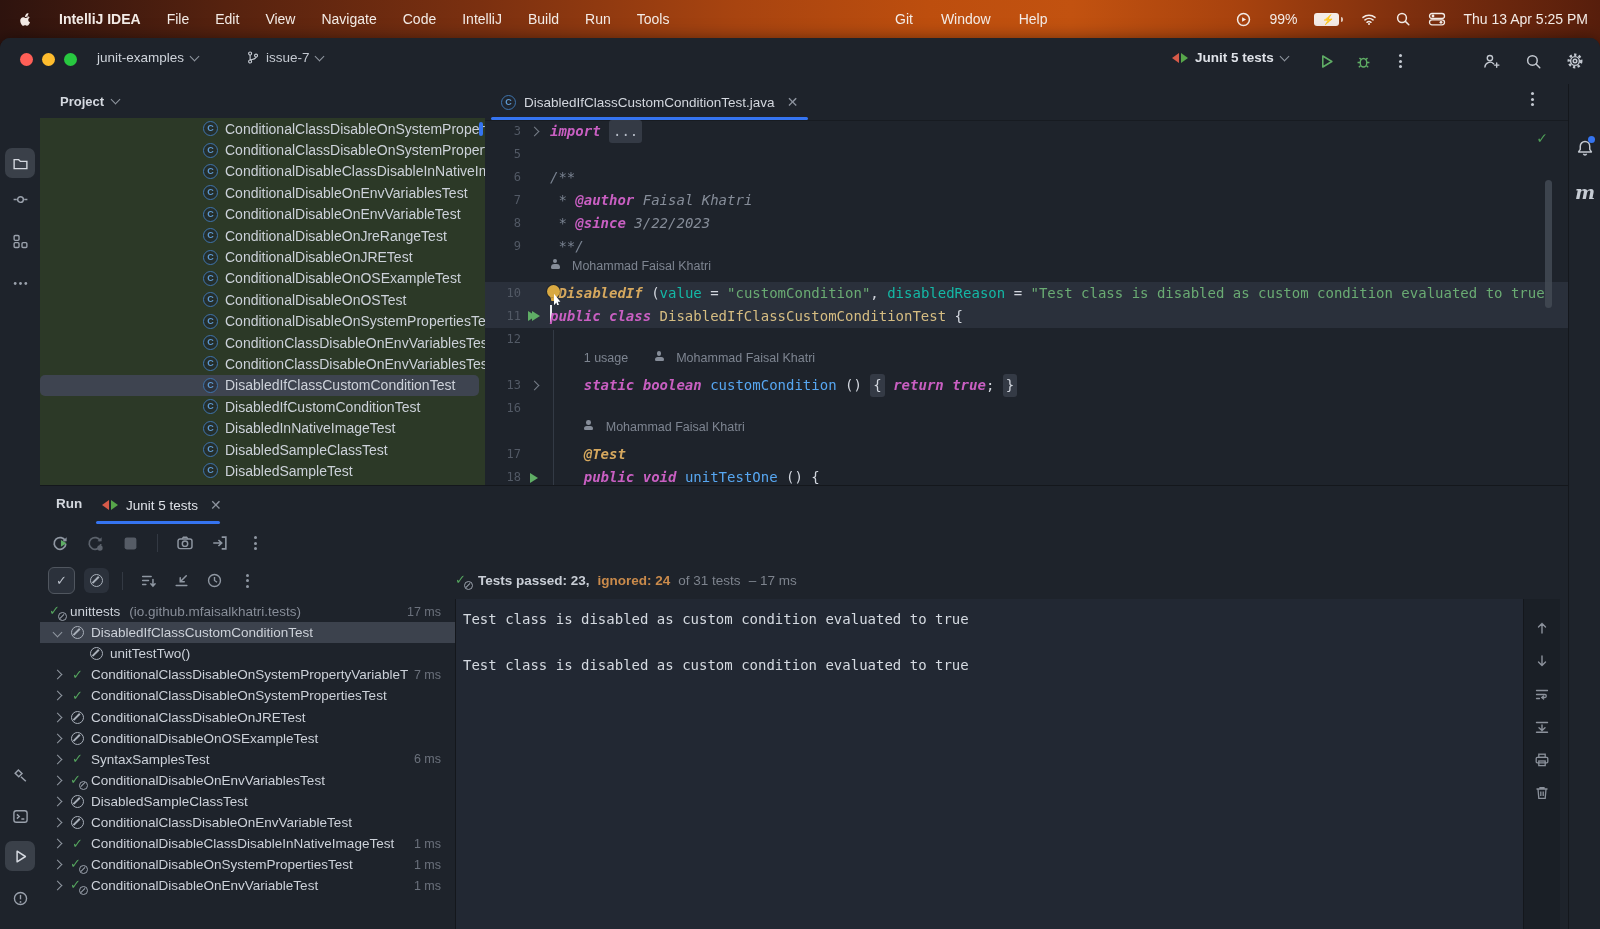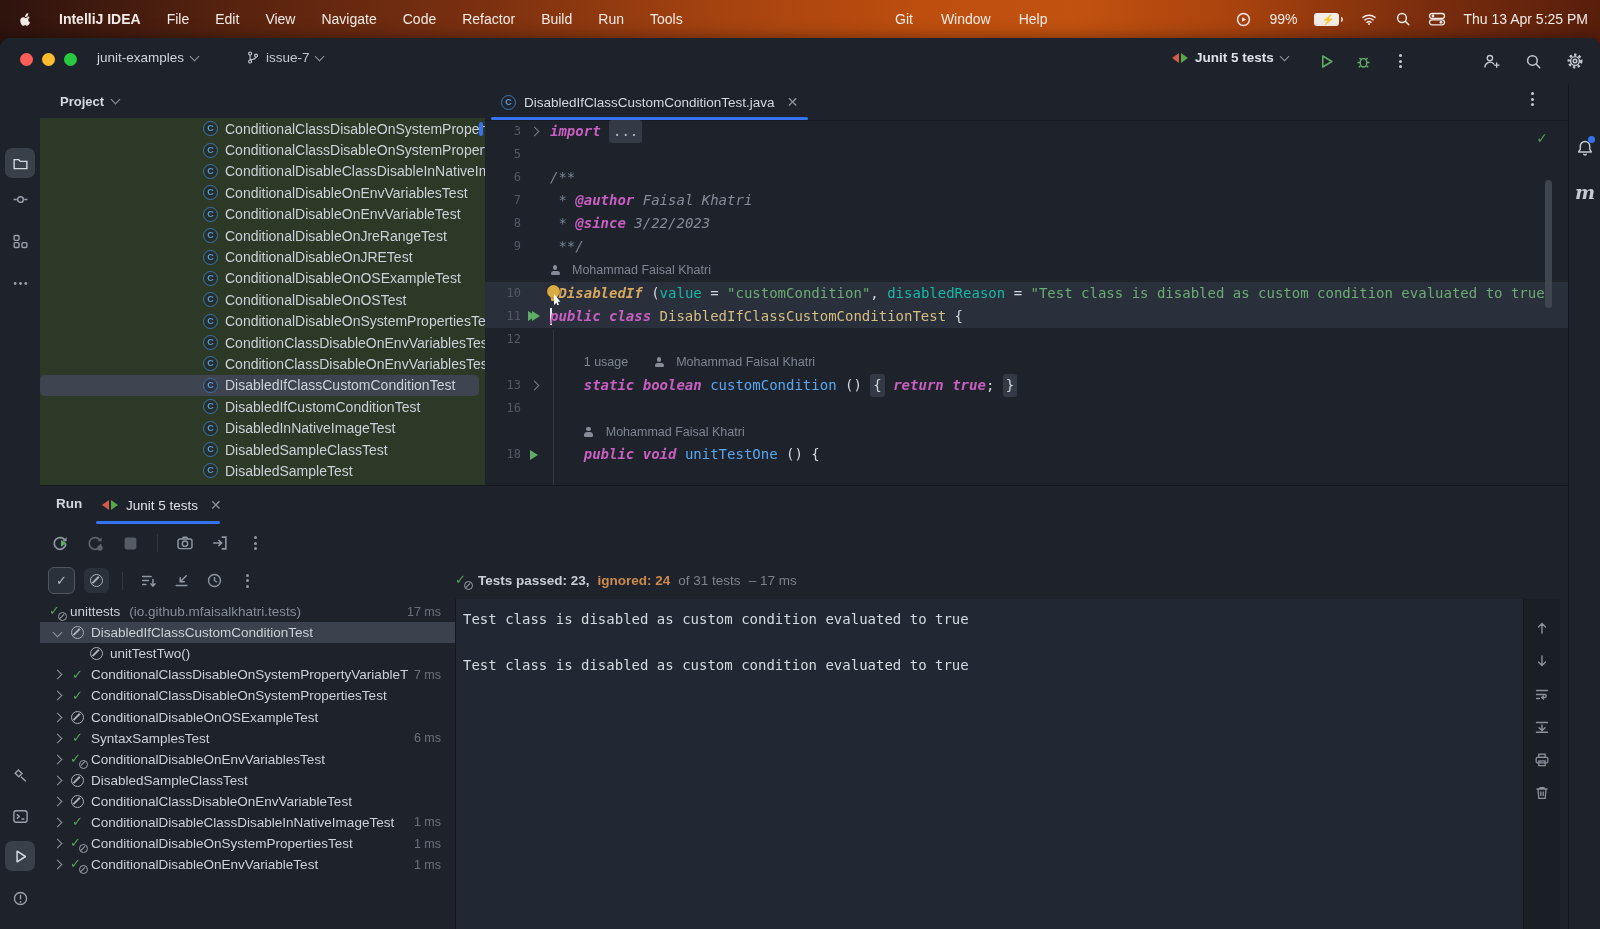--- a/index.html
+++ b/index.html
@@ -56,21 +56,21 @@
   .ed-tabs{position:absolute;left:0;top:0;right:0;height:36px;border-bottom:1px solid #171b21;}
   .ed-tab{position:absolute;left:2px;top:0;height:36px;display:flex;align-items:center;gap:8px;padding:0 14px;font-size:13.5px;color:#d3d7de;}
   .ed-tab:after{content:"";position:absolute;left:4px;right:4px;bottom:0;height:3px;border-radius:2px;background:#3574f0;}
   .tab-close{color:#8d939e;font-size:14px;margin-left:4px;}
   .ed-kebab{position:absolute;left:1046px;top:8px;}
   .ed-code{position:absolute;left:0;top:36px;right:0;bottom:0;overflow:hidden;font:14px/23.1px "DejaVu Sans Mono",monospace;}
   .cl{position:relative;display:flex;height:23.1px;white-space:pre;}
   .cl.hl{background:#2a303b;}
   .ln{flex:0 0 36px;text-align:right;color:#525965;font-size:12px;}
   .gi{flex:0 0 26px;display:flex;align-items:center;justify-content:center;gap:0;}
-  .ct{padding-left:3px;display:flex;align-items:center;}
+  .ct{padding-left:3px;display:flex;align-items:flex-start;}
   .tk-kw{color:#c95fc2;font-style:italic;font-weight:600;}
   .tk-ann{color:#d6a85e;font-style:italic;font-weight:600;}
   .tk-str{color:#6aab73;}
   .tk-param{color:#14b8a6;}
   .tk-pl{color:#d2d6de;}
   .tk-cls{color:#d6bd82;}
   .tk-mth{color:#57a7f2;}
   .tk-doc{color:#7a8391;font-style:italic;}
   .tk-doctag{color:#c95fc2;font-style:italic;font-weight:700;}
   .tk-docval{color:#868d99;font-style:italic;}
@@ -147,21 +147,21 @@
             <path fill="#f4ece7" d="M11.6 1.9c-.8.1-1.8.6-2.3 1.3-.5.6-.9 1.5-.7 2.4.9 0 1.8-.5 2.3-1.2.5-.6.9-1.5.7-2.5zM12 5.9c-1.3 0-2.3.7-2.9.7-.6 0-1.5-.7-2.5-.7C5.3 6 4 7 4 9c0 1.2.4 2.5 1 3.4.5.8 1 1.4 1.7 1.4s1-.5 1.9-.5 1.1.5 1.9.5 1.3-.7 1.8-1.4c.6-.9.8-1.7.8-1.8-.1 0-1.6-.6-1.6-2.3 0-1.5 1.2-2.2 1.3-2.3-.7-1-1.8-1.1-2.8-1.1z"></path>
           </svg>
       </span>
       <span class="mb-item app">IntelliJ IDEA</span>
       <span class="mb-menus" style="display:flex;gap:26px;">
           <span class="mb-item">File</span>
           <span class="mb-item">Edit</span>
           <span class="mb-item">View</span>
           <span class="mb-item">Navigate</span>
           <span class="mb-item">Code</span>
-          <span class="mb-item">Refactor</span>
+          <span class="mb-item">IntelliJ</span>
           <span class="mb-item">Build</span>
           <span class="mb-item">Run</span>
           <span class="mb-item">Tools</span>
         </span>
     </div>
     <div class="mb-mid">
         <span class="mb-item">Git</span>
         <span class="mb-item">Window</span>
         <span class="mb-item">Help</span>
       </div>
@@ -444,20 +444,21 @@
           <div class="cl"><span class="ln">8</span><span class="gi"></span><span class="ct"><span class="tk-doc"> * </span><span class="tk-doctag">@since </span><span class="tk-docval">3/22/2023</span></span></div>
           <div class="cl"><span class="ln">9</span><span class="gi"></span><span class="ct"><span class="tk-doc"> **/</span></span></div>
           <div class="cl inlay"><span class="ln"></span><span class="gi"></span><span class="ct" style="padding-left:3px"><span class="pers"></span><span class="auth">Mohammad Faisal Khatri</span></span></div>
           <div class="cl hl"><span class="ln">10</span><span class="gi"></span><span class="ct"><span class="tk-ann">@DisabledIf </span><span class="tk-pl">(</span><span class="tk-param">value </span><span class="tk-pl">= </span><span class="tk-str">"customCondition"</span><span class="tk-pl">, </span><span class="tk-param">disabledReason </span><span class="tk-pl">= </span><span class="tk-str">"Test class is disabled as custom condition evaluated to true</span></span><span class="bulb"></span><span class="mptr"></span></div>
           <div class="cl hl"><span class="ln">11</span><span class="gi"><span class="runarr"></span><span class="runarr"></span></span><span class="ct"><span class="caret"></span><span class="tk-kw">public class </span><span class="tk-cls">DisabledIfClassCustomConditionTest </span><span class="tk-pl">{</span></span></div>
           <div class="cl"><span class="ln">12</span><span class="gi"></span><span class="ct"></span></div>
           <div class="cl inlay"><span class="ln"></span><span class="gi"></span><span class="ct" style="padding-left:36.72px"><span class="usg">1 usage</span><span class="pers"></span><span class="auth">Mohammad Faisal Khatri</span></span></div>
           <div class="cl"><span class="ln">13</span><span class="gi"><span class="fchv"></span></span><span class="ct"><span class="tk-pl">    </span><span class="tk-kw">static boolean </span><span class="tk-mth">customCondition </span><span class="tk-pl">() </span><span class="tk-fbrace">{</span><span class="tk-pl"> </span><span class="tk-kw">return true</span><span class="tk-pl">; </span><span class="tk-fbrace">}</span></span></div>
           <div class="cl"><span class="ln">16</span><span class="gi"></span><span class="ct"></span></div>
           <div class="cl inlay"><span class="ln"></span><span class="gi"></span><span class="ct" style="padding-left:36.72px"><span class="pers"></span><span class="auth">Mohammad Faisal Khatri</span></span></div>
+          <div class="cl"><span class="ln">17</span><span class="gi"></span><span class="ct"><span class="tk-pl">    </span><span class="tk-ann">@Test</span></span></div>
           <div class="cl"><span class="ln">18</span><span class="gi"><span class="runarr"></span></span><span class="ct"><span class="tk-pl">    </span><span class="tk-kw">public void </span><span class="tk-mth">unitTestOne </span><span class="tk-pl">() {</span></span></div>
         </div>
       <span class="indent-guide"></span>
       <span class="ed-check">✓</span>
       <span class="ed-scroll"></span>
     </div>
 
     <div class="rightbar">
       <span class="rb-btn" style="top:50px">
         <svg width="18" height="18" viewBox="0 0 16 16" fill="none" stroke="#c3c8d0" stroke-width="1.3" stroke-linejoin="round">
@@ -605,20 +606,27 @@
               <span class="ticon">
                 <span class="icn-pass">✓</span>
               </span>
               <span class="tlabel">ConditionalClassDisableOnSystemPropertiesTest</span>
             </div>
             <div class="tr lvl1">
               <span class="chv r"></span>
               <span class="ticon">
                 <span class="icn-ign"></span>
               </span>
+              <span class="tlabel">ConditionalClassDisableOnJRETest</span>
+            </div>
+            <div class="tr lvl1">
+              <span class="chv r"></span>
+              <span class="ticon">
+                <span class="icn-ign"></span>
+              </span>
               <span class="tlabel">ConditionalDisableOnOSExampleTest</span>
             </div>
             <div class="tr lvl1">
               <span class="chv r"></span>
               <span class="ticon">
                 <span class="icn-pass">✓</span>
               </span>
               <span class="tlabel">SyntaxSamplesTest</span>
               <span class="ttime">6 ms</span>
             </div>

